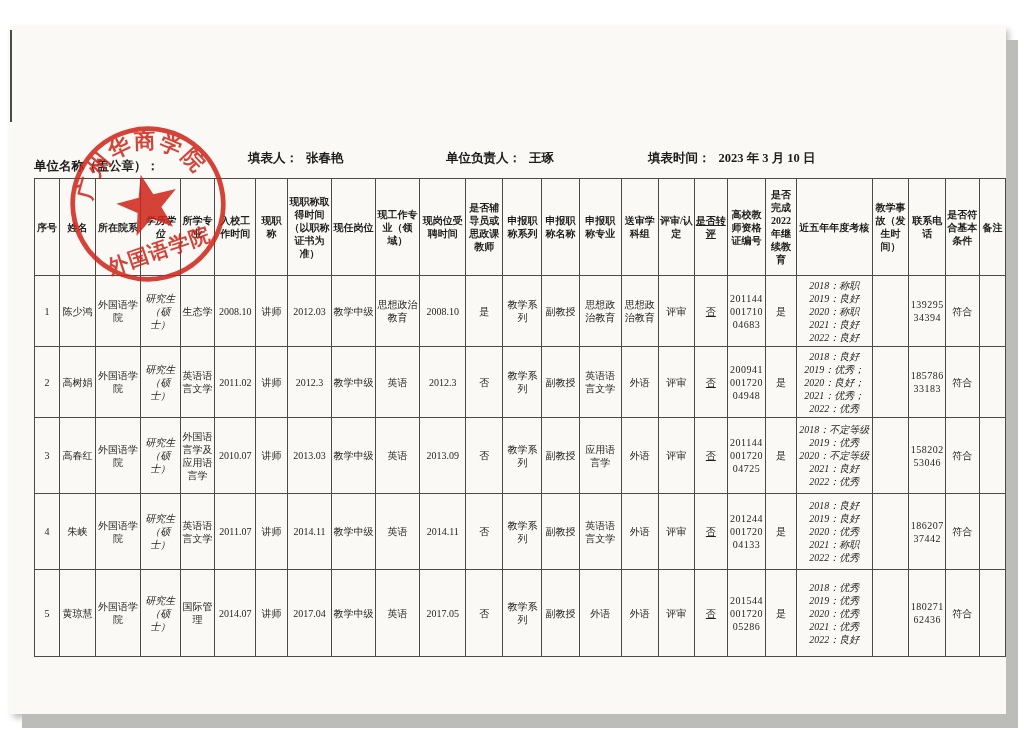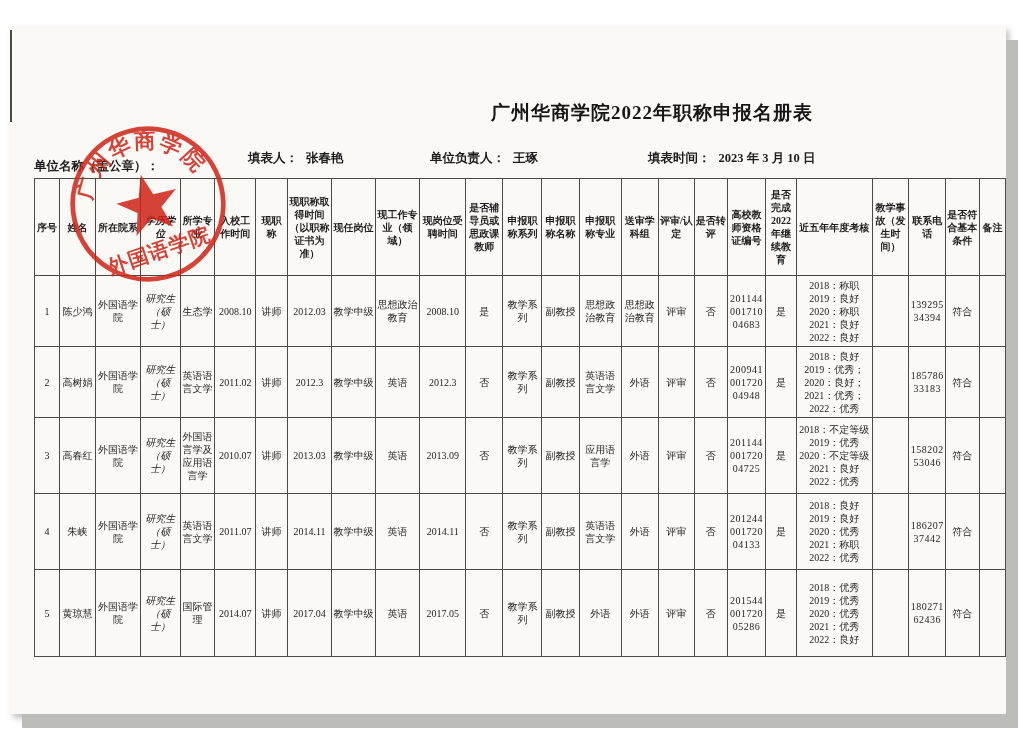--- a/index.html
+++ b/index.html
@@ -11,21 +11,21 @@
   }
   .scan-edge{position:absolute;left:0;top:4px;width:2px;height:92px;background:#4b4b49;}
   .doc-title{
     position:absolute;left:462px;top:74px;width:360px;
     text-align:center;font-size:19px;font-weight:700;color:#161616;letter-spacing:1px;
   }
   .meta{position:absolute;left:0;top:124px;width:996px;height:22px;font-size:12.5px;font-weight:700;color:#1c1c1c;}
   .meta .item{position:absolute;white-space:nowrap;}
   .meta .m-unit{left:24px;margin-top:8px;}
   .meta .m-filler{left:238px;}
-  .meta .m-head{left:420px;}
+  .meta .m-head{left:436px;}
   .meta .m-date{left:638px;}
   .meta .val{margin-left:8px;}
 
   table.roster{
     position:absolute;left:24px;top:152px;
     border-collapse:collapse;table-layout:fixed;
     color:#1e1e1e;
   }
   table.roster th,table.roster td{
     border:1px solid #4a4a46;
@@ -36,38 +36,37 @@
   }
   table.roster th{font-weight:700;height:94px;background:transparent;}
   table.roster tbody tr:nth-child(1) td{height:68px;}
   table.roster tbody tr:nth-child(2) td{height:68px;}
   table.roster tbody tr:nth-child(3) td{height:73px;}
   table.roster tbody tr:nth-child(4) td{height:73px;}
   table.roster tbody tr:nth-child(5) td{height:84px;}
   .c0{width:24px;} .c1{width:36px;} .c2{width:47px;} .c3{width:39px;font-style:italic;} .c4{width:35px;margin-left:8px;}
   .c5{width:39px;margin-top:7px;} .c6{width:31px;} .c7{width:43px;} .c8{width:45px;} .c9{width:45px;}
   .c10{width:44px;} .c11{width:38px;} .c12{width:40px;} .c13{width:38px;} .c14{width:43px;}
-  .c15{width:38px;} .c16{width:36px;} .c17{width:33px;} .c18{width:39px;} .c19{width:29px;}
+  .c15{width:38px;} .c16{width:36px;} .c17{width:33px;text-decoration:underline;} .c18{width:39px;} .c19{width:29px;}
   .c20{width:79px;} .c21{width:36px;} .c22{width:37px;} .c23{width:34px;} .c24{width:25px;}
-  td.assess{text-align:left;white-space:pre-line;font-size:9.5px;padding-left:3px;}
+  td.assess{text-align:left;white-space:pre-line;font-size:9.5px;padding-left:3px;font-style:italic;}
   td.num{word-break:break-all;letter-spacing:.5px;}
 
   .seal{
     position:absolute;left:52px;top:92px;width:172px;height:172px;
     opacity:.85;transform:rotate(-14deg);pointer-events:none;
   }
 </style>
 </head>
 <body>
 
 <div class="stage">
   <div class="paper">
     <div class="scan-edge"></div>
 
-    <div class="doc-title">广州华商学院2022年职称申报名册表</div>
 
     <div class="meta">
       <span class="item m-unit">
         <span>单位名称（盖公章）：</span>
       </span>
       <span class="item m-filler">
         <span>填表人：</span><span class="val">张春艳</span>
       </span>
       <span class="item m-head">
         <span>单位负责人：</span><span class="val">王琢</span>

